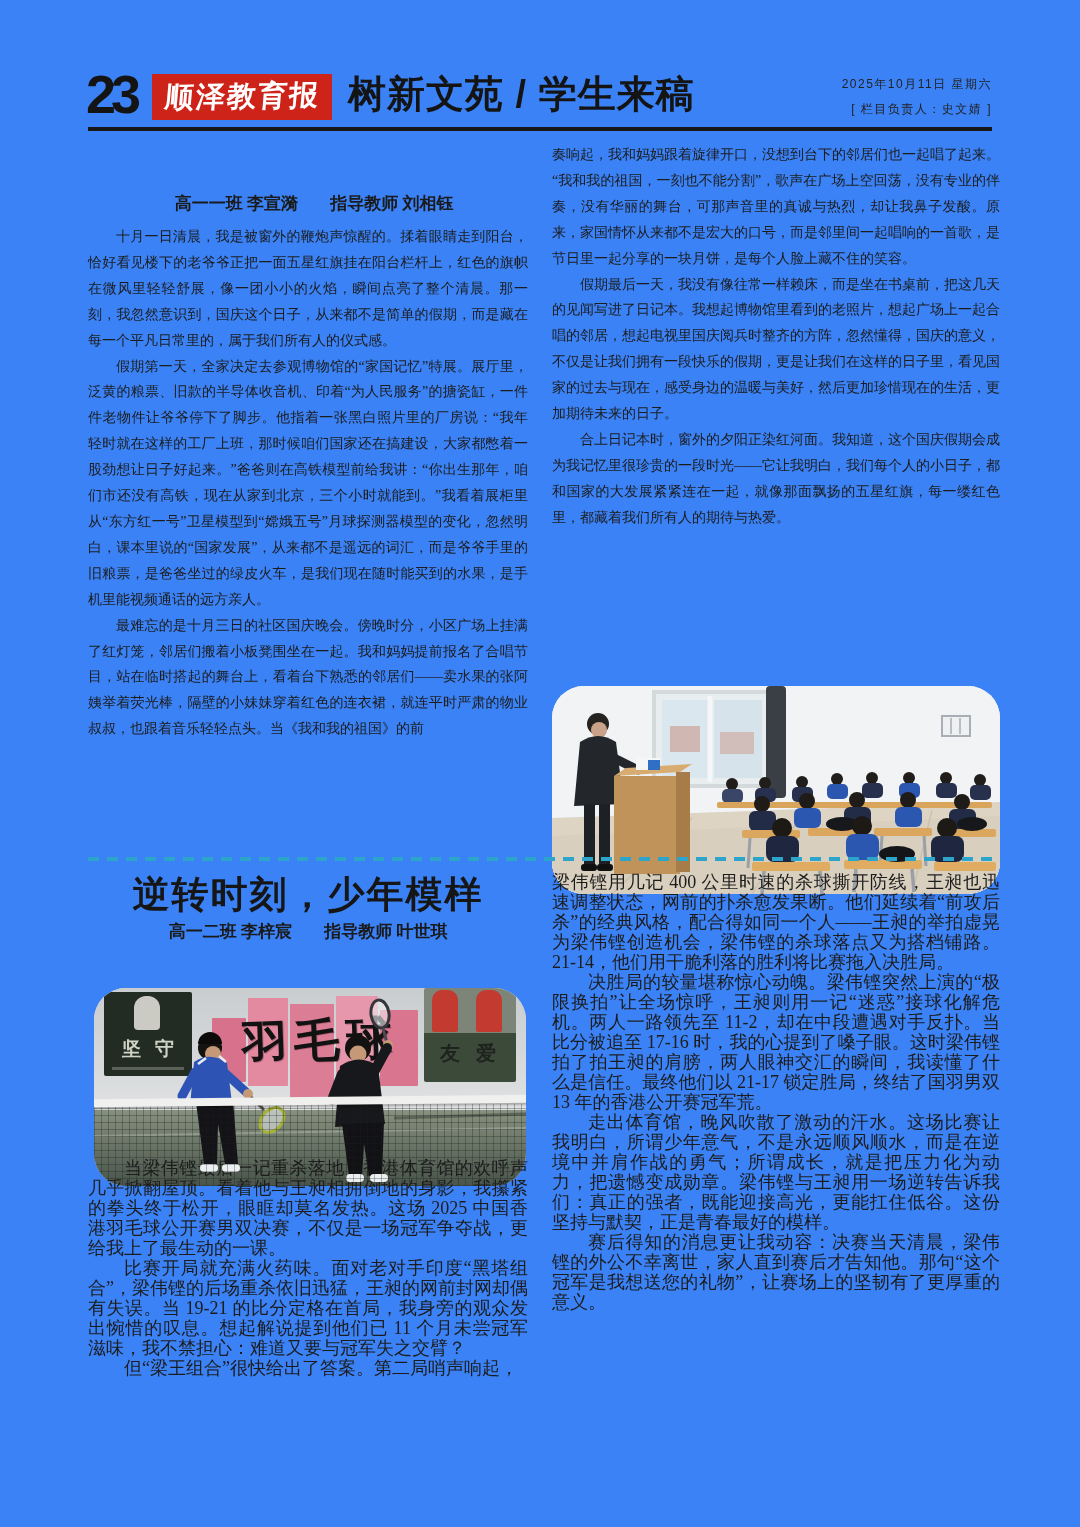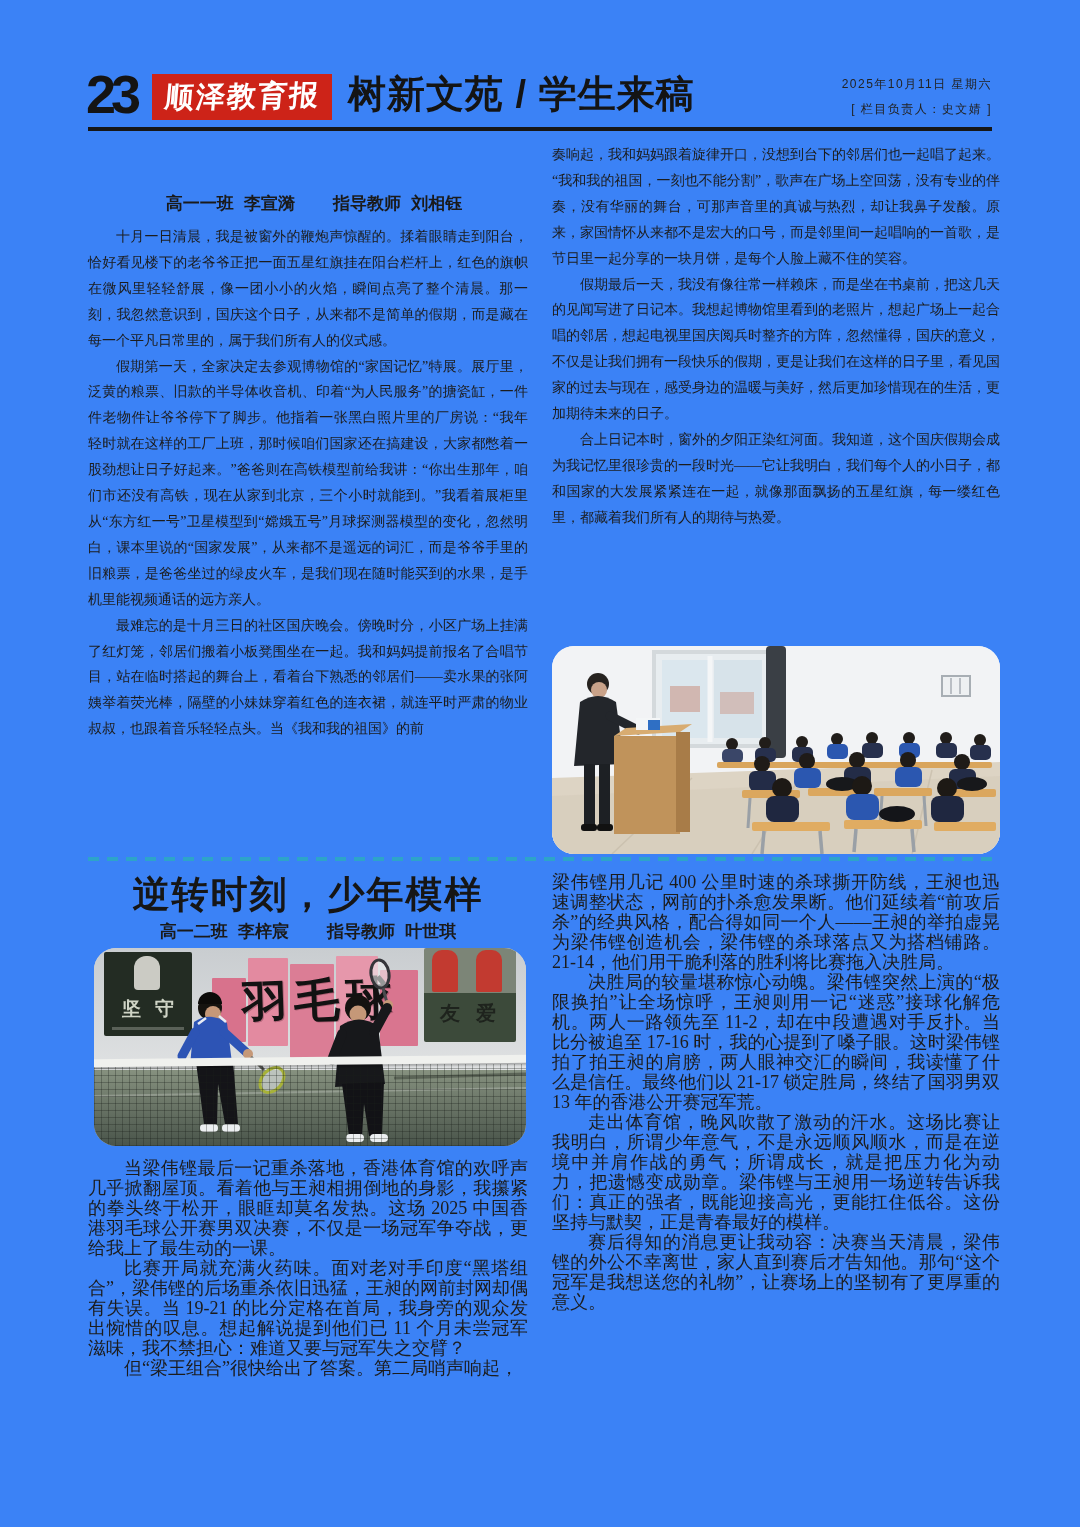--- a/index.html
+++ b/index.html
@@ -22,29 +22,29 @@
             letter-spacing:1.5px;color:#222;}
   .hdr-rule{position:absolute;left:88px;top:127px;width:904px;height:4px;background:#171717;}
 
   
   .col{position:absolute;text-align:justify;}
   .a1 p{margin:0;font-size:14px;line-height:25.9px;text-indent:2em;}
   .a2 p{margin:0;font-size:18px;line-height:20px;text-indent:2em;}
   p.cont{text-indent:0;}
   .art-title{position:absolute;font-family:"Liberation Sans","DejaVu Sans",sans-serif;font-weight:900;
              color:#161616;text-align:center;letter-spacing:2px;font-size:37px;line-height:42px;}
-  .byline{position:absolute;font-family:Liberation Mono, monospace;font-weight:700;
+  .byline{position:absolute;font-family:Liberation Serif, serif;font-weight:700;
           font-size:17px;color:#1a1a1a;text-align:center;}
   .byline b{font-weight:700;margin:0 14px;}
 
   .divider{position:absolute;left:88px;top:857px;width:904px;height:4px;
            background:repeating-linear-gradient(90deg,#2da4c9 0 11px,transparent 11px 19px);}
 
   
-  .photo{position:absolute;border-radius:22px;overflow:hidden;}
+  .photo{position:absolute;border-radius:32px;overflow:hidden;margin-top:40px;}
   .photo1{left:552px;top:646px;width:448px;height:208px;background:#f2f3f5;}
   .photo2{left:94px;top:948px;width:432px;height:198px;background:#d6d9db;}
   .photo svg{display:block;width:100%;height:100%;}
 
   .p2-wall{position:absolute;left:0;top:0;width:100%;height:122px;
            background:linear-gradient(#c9cdd0,#dfe1e2);}
   .p2-floor{position:absolute;left:0;top:122px;width:100%;height:76px;
             background:linear-gradient(#86917f,#49544a);}
   .p2-posterL{position:absolute;left:10px;top:4px;width:88px;height:84px;background:#232c23;
               border-radius:2px;overflow:hidden;}

